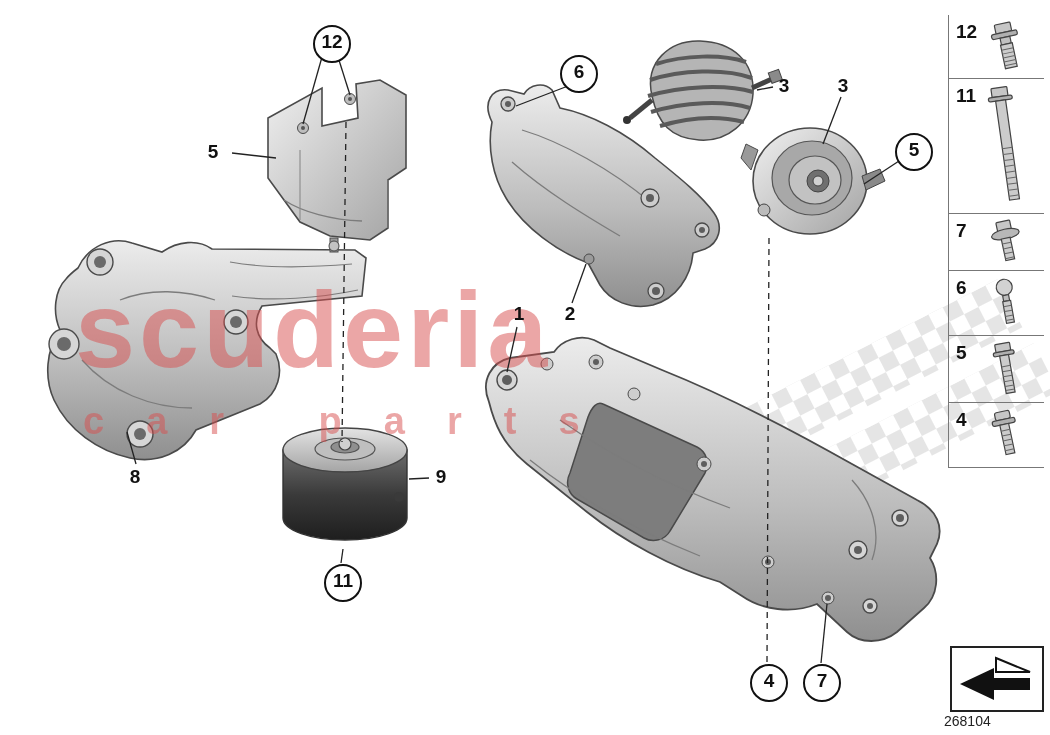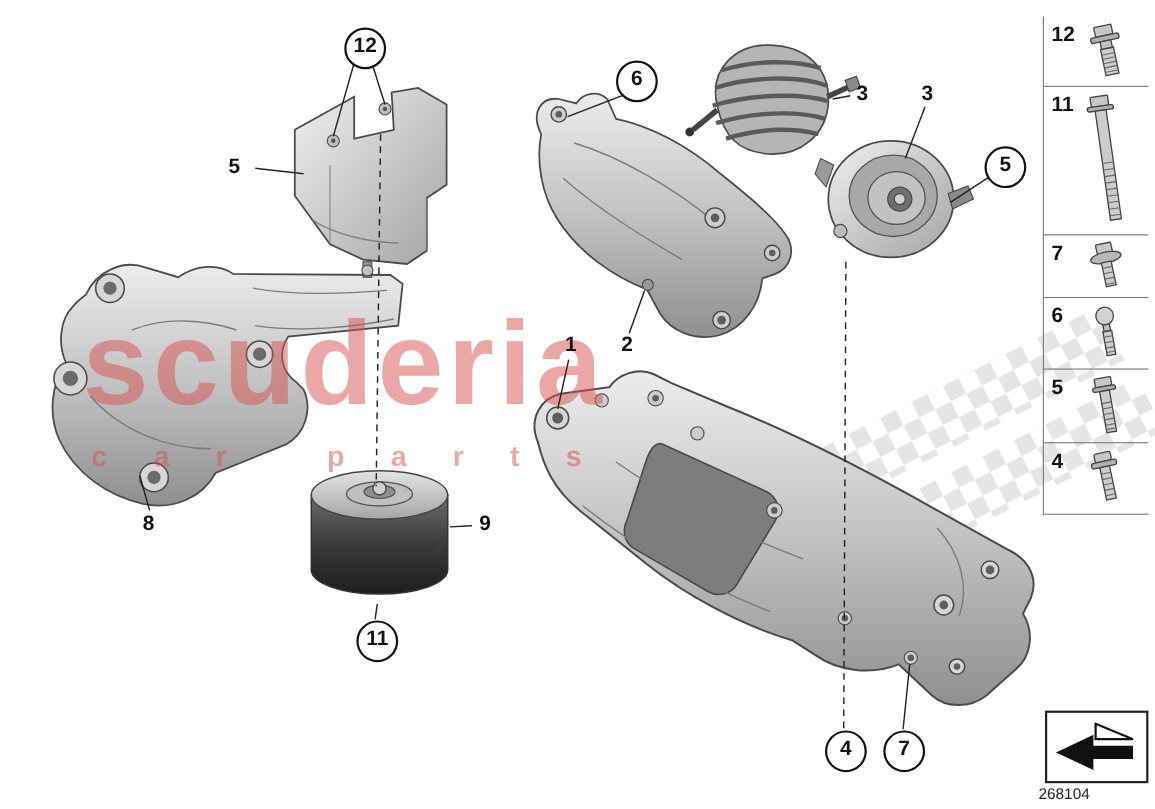--- a/index.html
+++ b/index.html
@@ -2,21 +2,21 @@
 <html><head>
 <meta charset="utf-8">
 <style>
   html,body{margin:0;padding:0;background:#fff;font-family:"Liberation Sans",sans-serif;}
   #canvas{position:relative;width:1050px;height:735px;background:#fff;overflow:hidden;}
   svg{display:block;}
   .layer{position:absolute;left:0;top:0;}
   
   .watermark{position:absolute;left:75px;top:276px;color:#d84f4f;opacity:.5;pointer-events:none;z-index:3;}
   .wm1{font-size:108px;font-weight:bold;letter-spacing:4px;line-height:1;}
-  .wm2{font-size:26px;font-weight:bold;letter-spacing:42px;margin-top:16px;padding-left:8px;white-space:nowrap;}
+  .wm2{font-size:38px;font-weight:bold;letter-spacing:42px;margin-top:16px;padding-left:8px;white-space:nowrap;}
   
   .co{position:absolute;width:34px;height:34px;text-align:center;font-weight:bold;
       font-size:19px;line-height:34px;color:#111;z-index:6;cursor:pointer;}
   .circ{border:2px solid #111;border-radius:50%;background:#fff;line-height:30px;}
   
   .legend{position:absolute;left:948px;top:15px;width:95px;border-left:1px solid #777;z-index:6;background:transparent;}
   .legend-row{position:relative;border-bottom:1px solid #777;}
   .legend-num{position:absolute;left:7px;top:6px;font-size:19px;font-weight:bold;color:#111;}
   .legend-icon{position:absolute;right:14px;top:50%;transform:translateY(-50%);}
   

